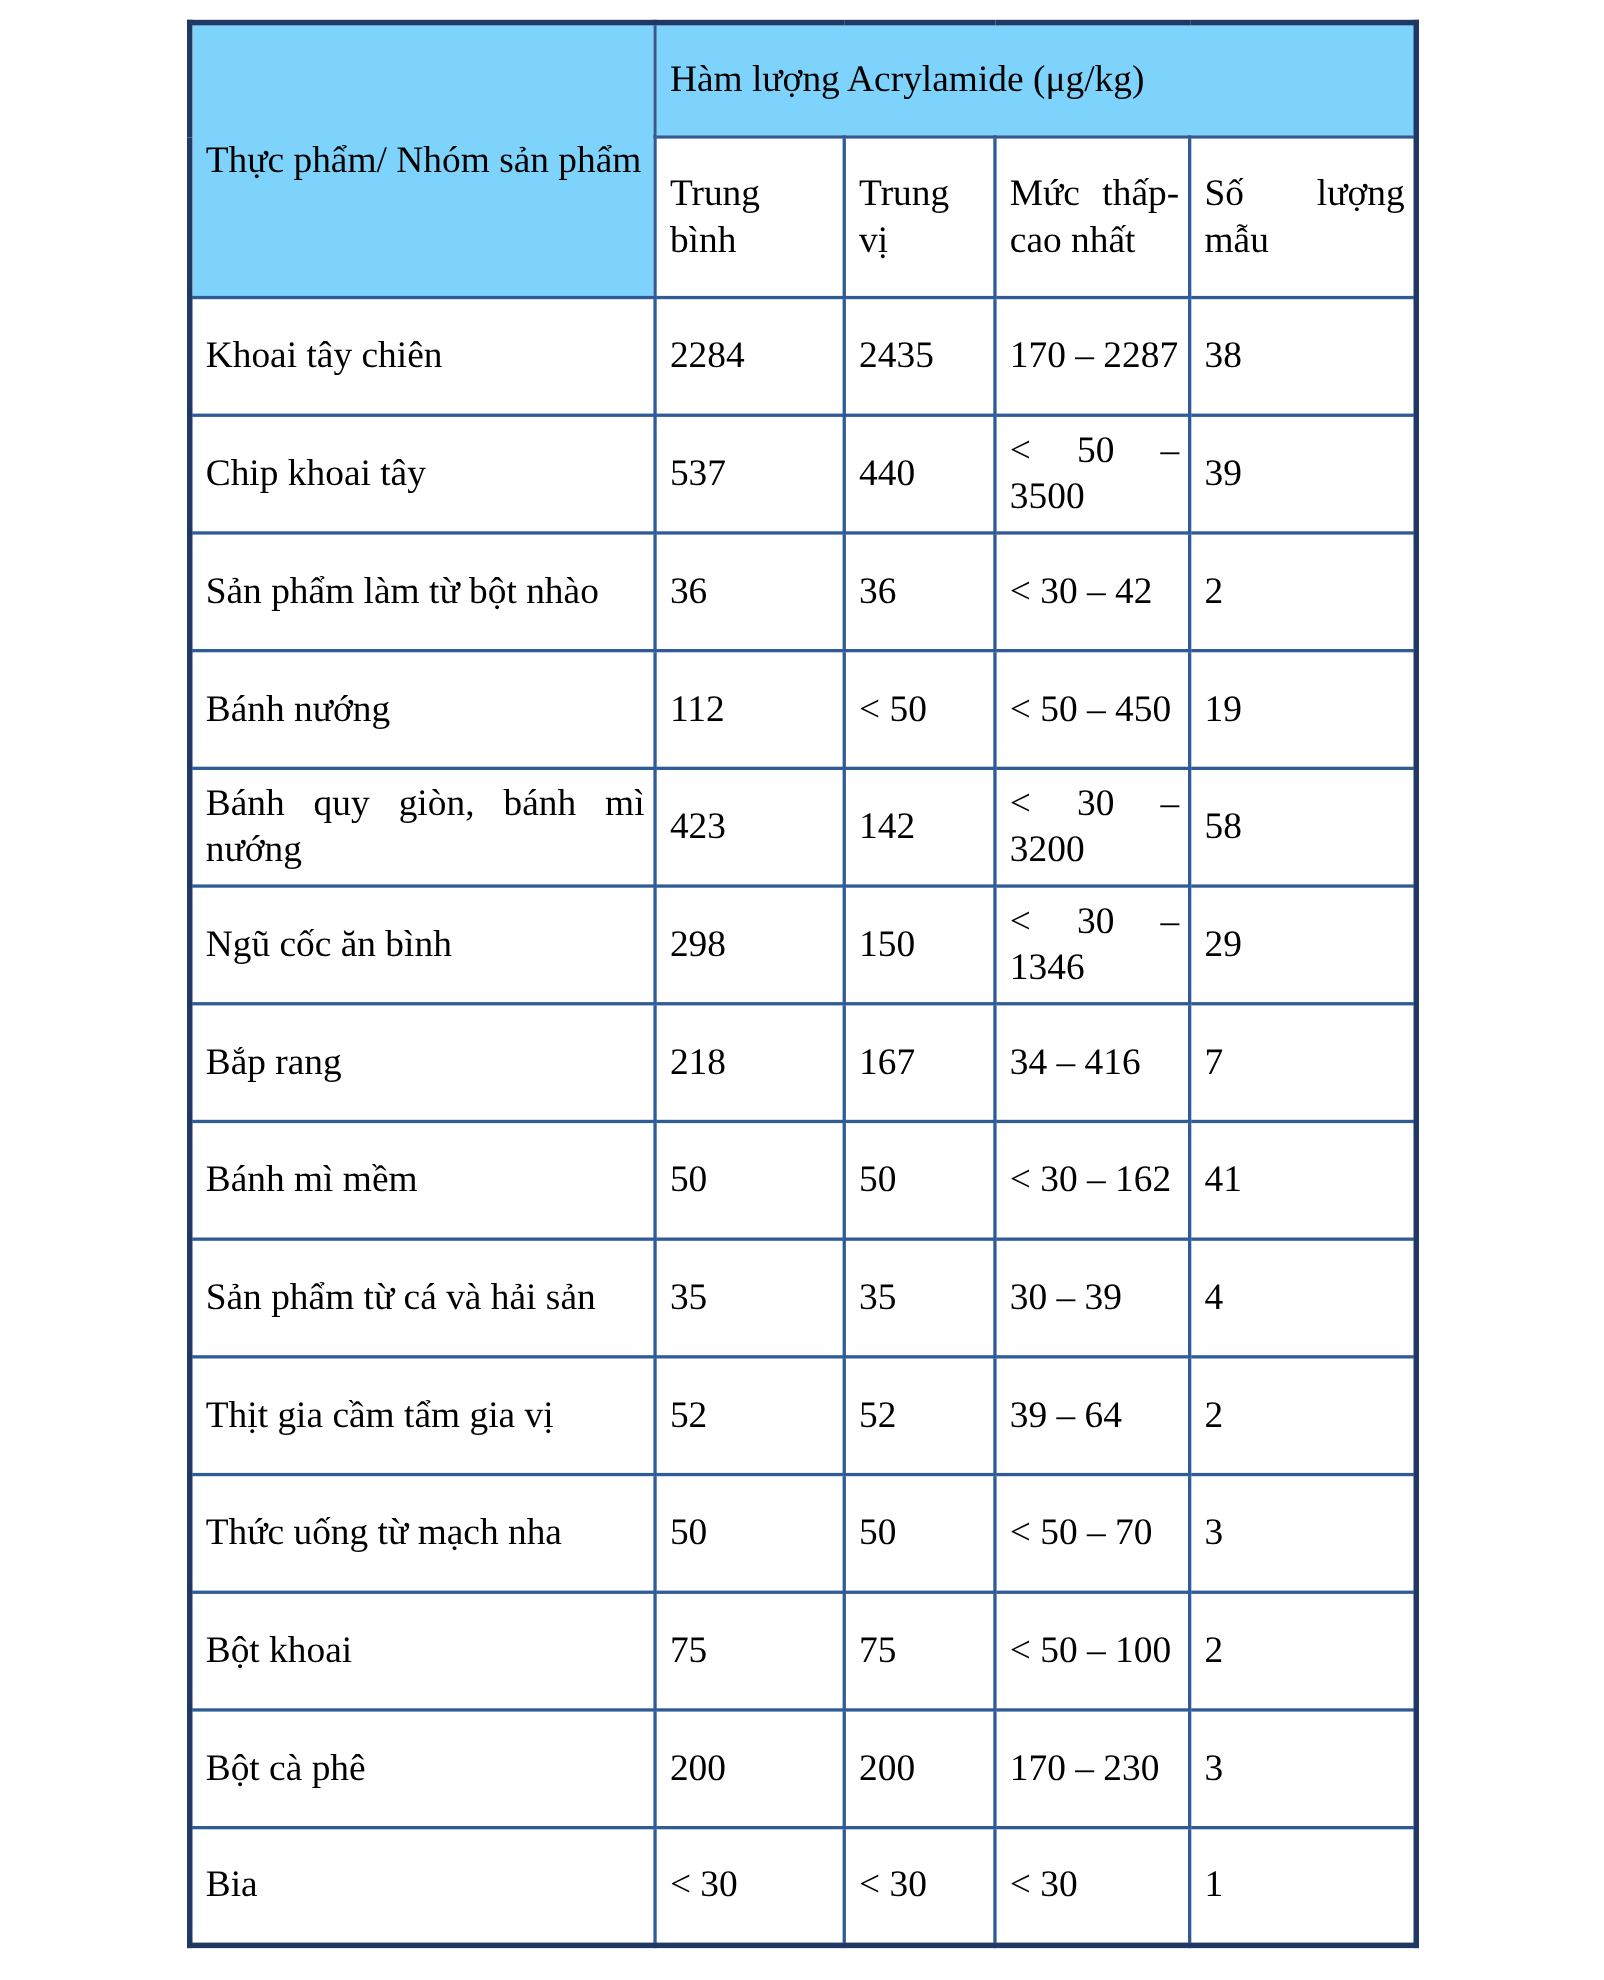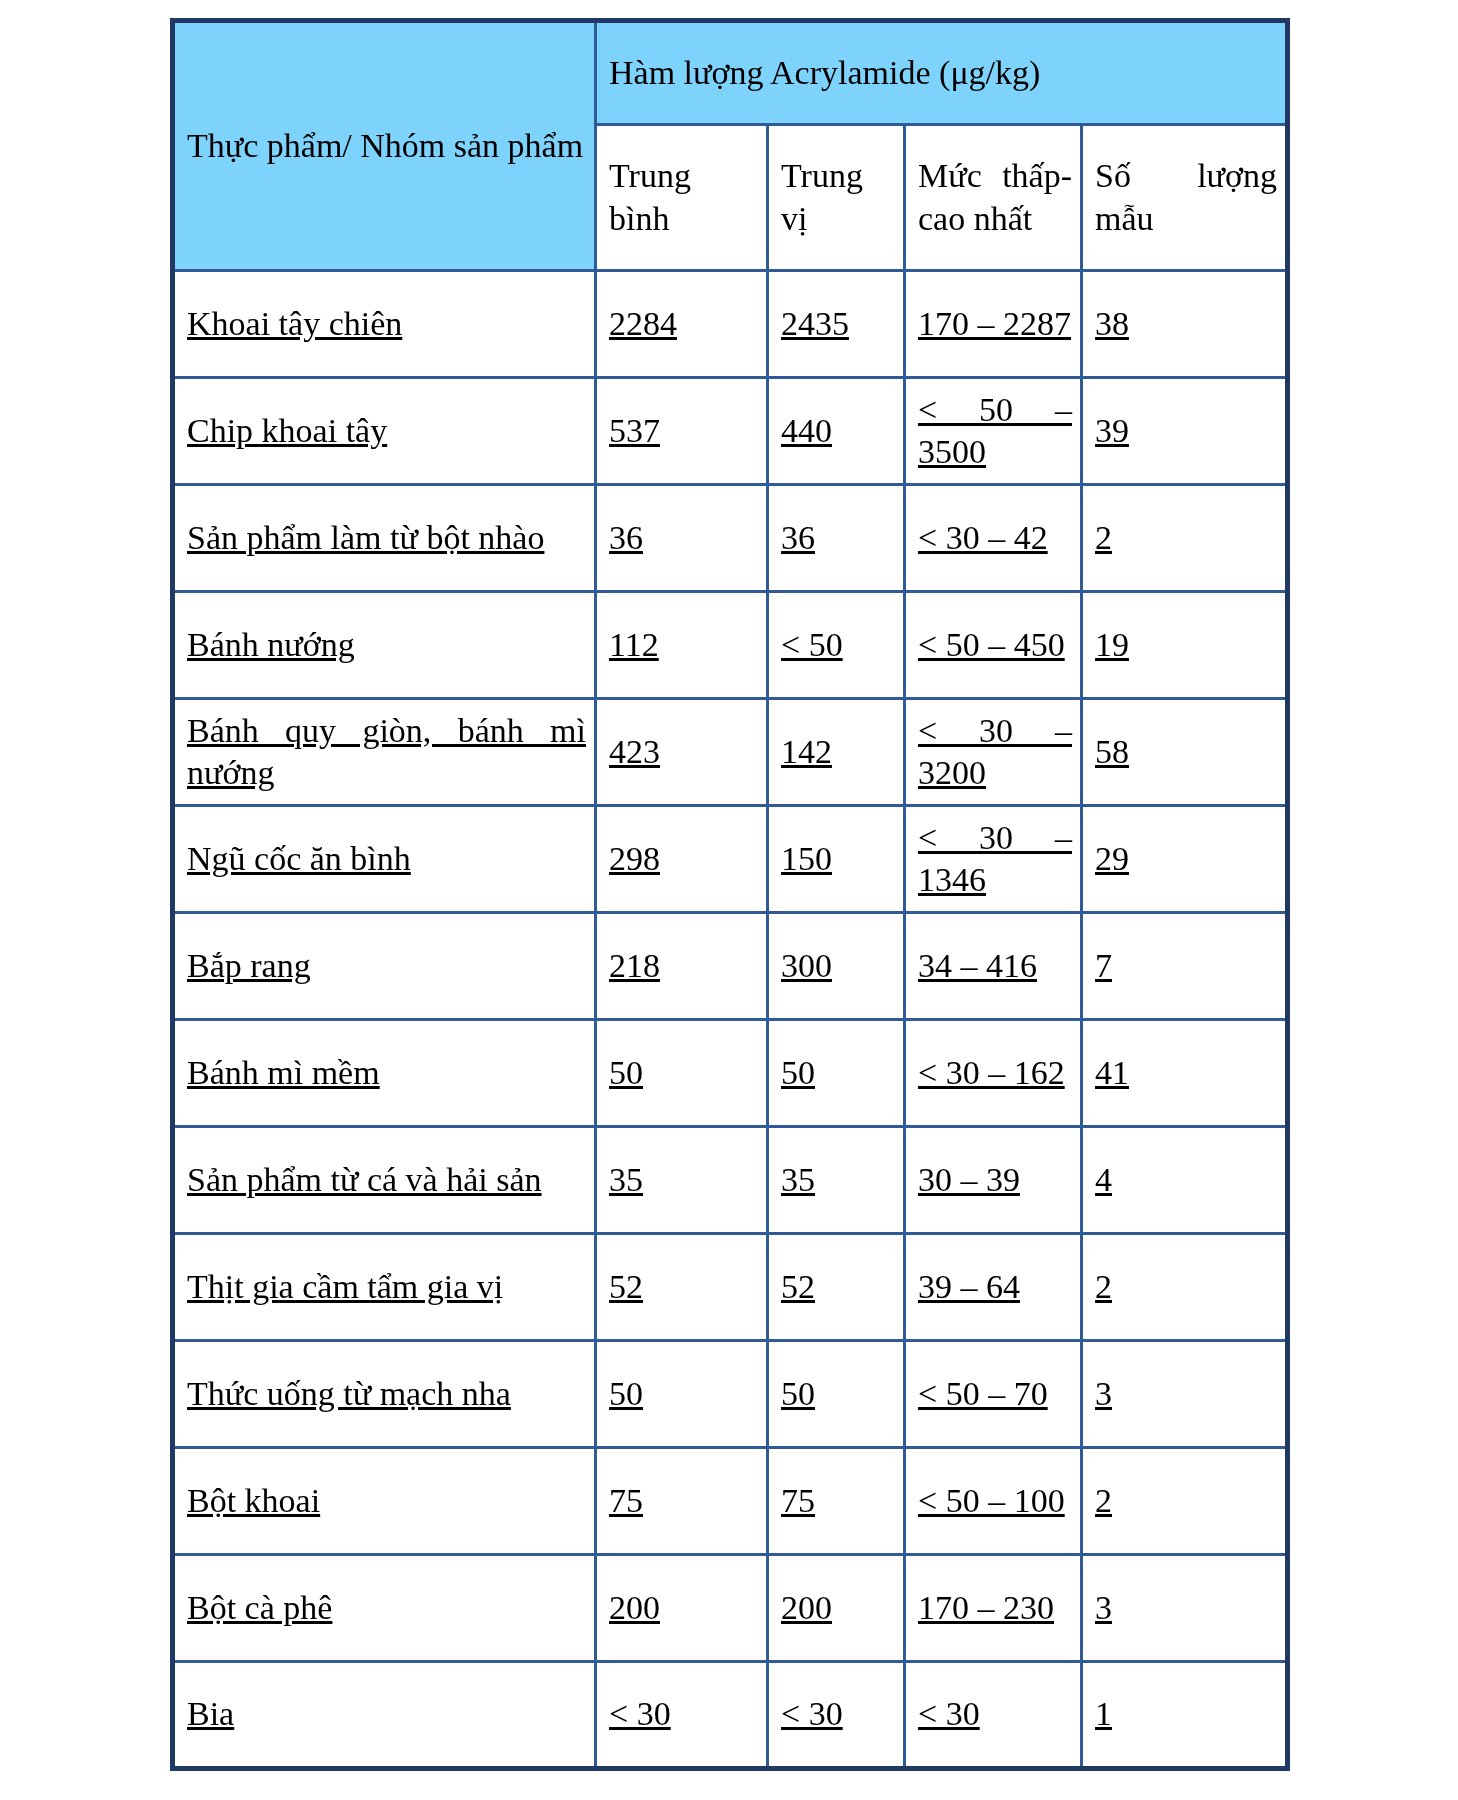--- a/index.html
+++ b/index.html
@@ -30,21 +30,21 @@
     text-align: justify;
     padding: 0 8px 0 12px;
     overflow: hidden;
   }
   
   table.acry {
     border: 5px solid #1f3864;
   }
   tr.h1 { height: 104px; }
   tr.h2 { height: 146px; }
-  tbody tr { height: 107px; text-decoration: underline; }
+  tbody tr { height: 107px; }
   .cyan { background: #7dd3fc; }
   th.samples-hd { padding-right: 20px; }
   td.num, th { }
 </style>
 </head>
 <body>
 
 <table class="acry">
   <colgroup>
     <col style="width:423px">
@@ -104,21 +104,21 @@
       <tr>
         <td>Ngũ cốc ăn bình</td>
         <td>298</td>
         <td>150</td>
         <td>&lt; 30 – 1346</td>
         <td>29</td>
       </tr>
       <tr>
         <td>Bắp rang</td>
         <td>218</td>
-        <td>300</td>
+        <td>167</td>
         <td>34 – 416</td>
         <td>7</td>
       </tr>
       <tr>
         <td>Bánh mì mềm</td>
         <td>50</td>
         <td>50</td>
         <td>&lt; 30 – 162</td>
         <td>41</td>
       </tr>

